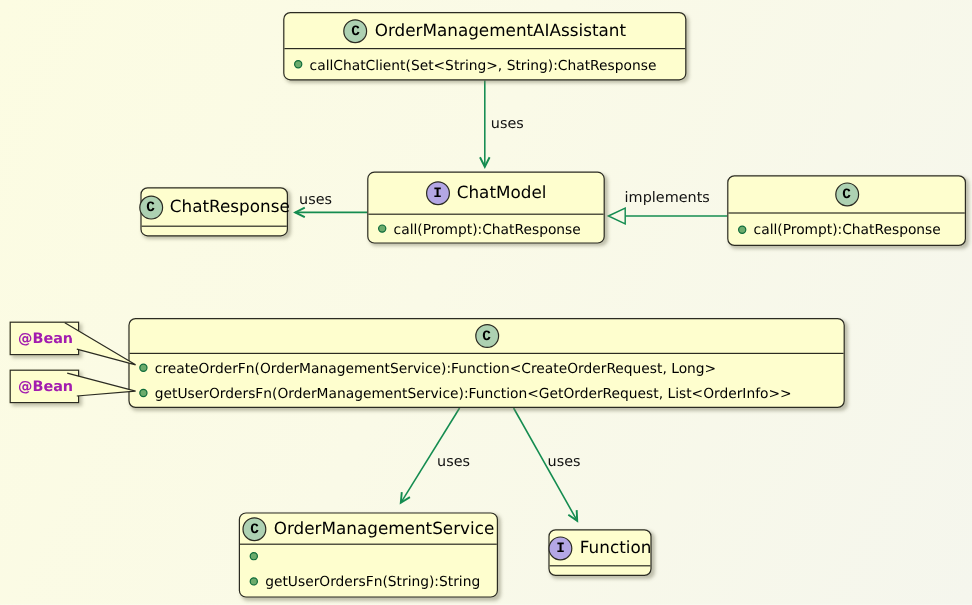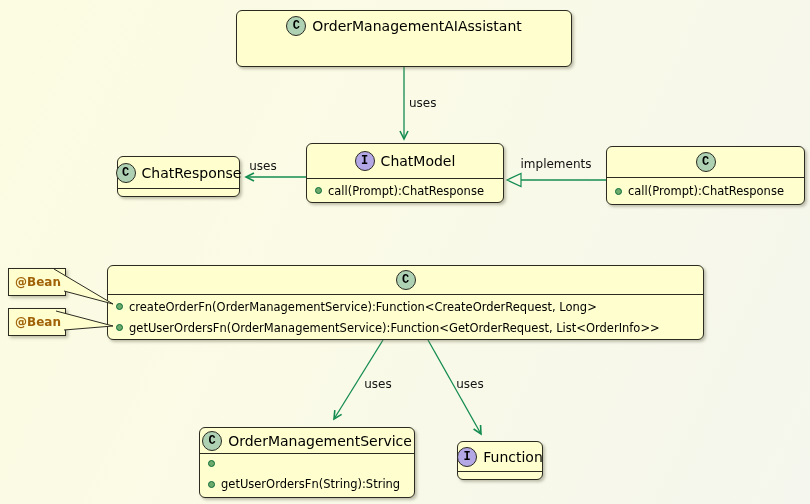--- a/index.html
+++ b/index.html
@@ -49,21 +49,21 @@
   #box-config .cls-title { height:28px; }
   #box-service     { left:199px; top:427px; width:216px; height:71px; }
   #box-service .cls-title { height:25px; }
   #box-function    { left:457px; top:441px; width:86px;  height:39px; }
 
   .note {
     position:absolute; z-index:2;
     background:#FEFECE; border:1px solid #2B2B22;
     box-shadow:2px 2px 3px rgba(120,120,95,.45);
     display:flex; align-items:center; padding:0 6px;
-    font-size:12px; font-weight:bold; color:#a16207;
+    font-size:12px; font-weight:bold; color:#a21caf;
   }
   #note-bean-1 { left:8px; top:268px; width:58px; height:28px; }
   #note-bean-2 { left:8px; top:308px; width:58px; height:28px; }
 
   .edge-label { font-size:12px; fill:#111; font-family:"DejaVu Sans", sans-serif; }
 </style>
 </head>
 <body>
 
 <div id="canvas">
@@ -89,20 +89,26 @@
     <text class="edge-label" x="378" y="388" text-anchor="middle">uses</text>
 
     <line x1="428" y1="340" x2="481" y2="434" stroke="#148C50" stroke-width="1.3" marker-end="url(#arrowV)"></line>
     <text class="edge-label" x="470" y="388" text-anchor="middle">uses</text>
   </svg>
 
   <div class="cls" id="box-assistant">
     <div class="cls-title">
       <span class="badge badge-c">C</span>
       <span class="cls-name">OrderManagementAIAssistant</span>
+    </div>
+    <div class="cls-methods">
+      <div class="method">
+        <span class="bullet"></span>
+        <span>callChatClient(Set&lt;String&gt;, String):ChatResponse</span>
+      </div>
     </div>
   </div>
 
   <div class="cls iface" id="box-chatmodel">
     <div class="cls-title">
       <span class="badge badge-i">I</span>
       <span class="cls-name">ChatModel</span>
     </div>
     <div class="cls-methods">
       <div class="method">

